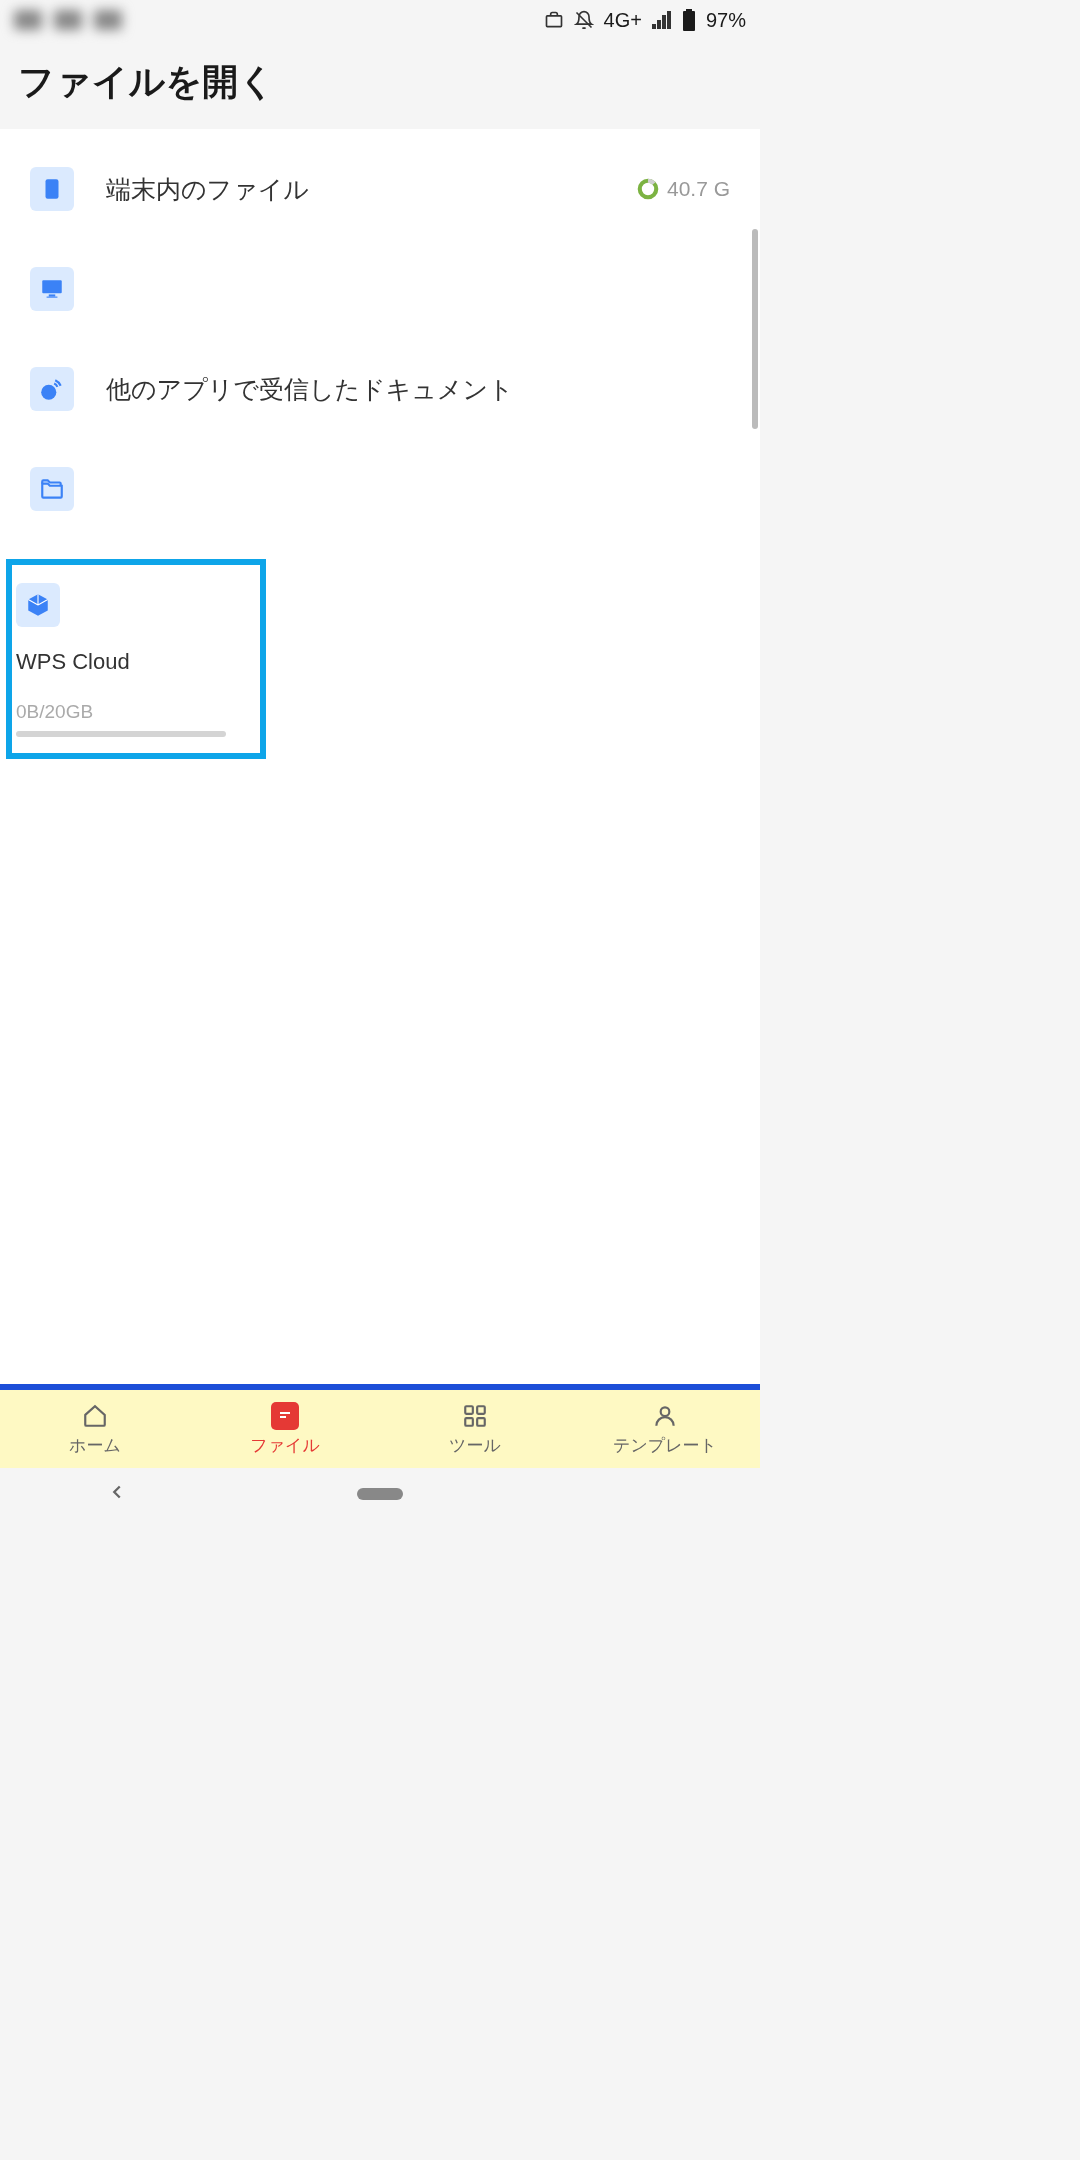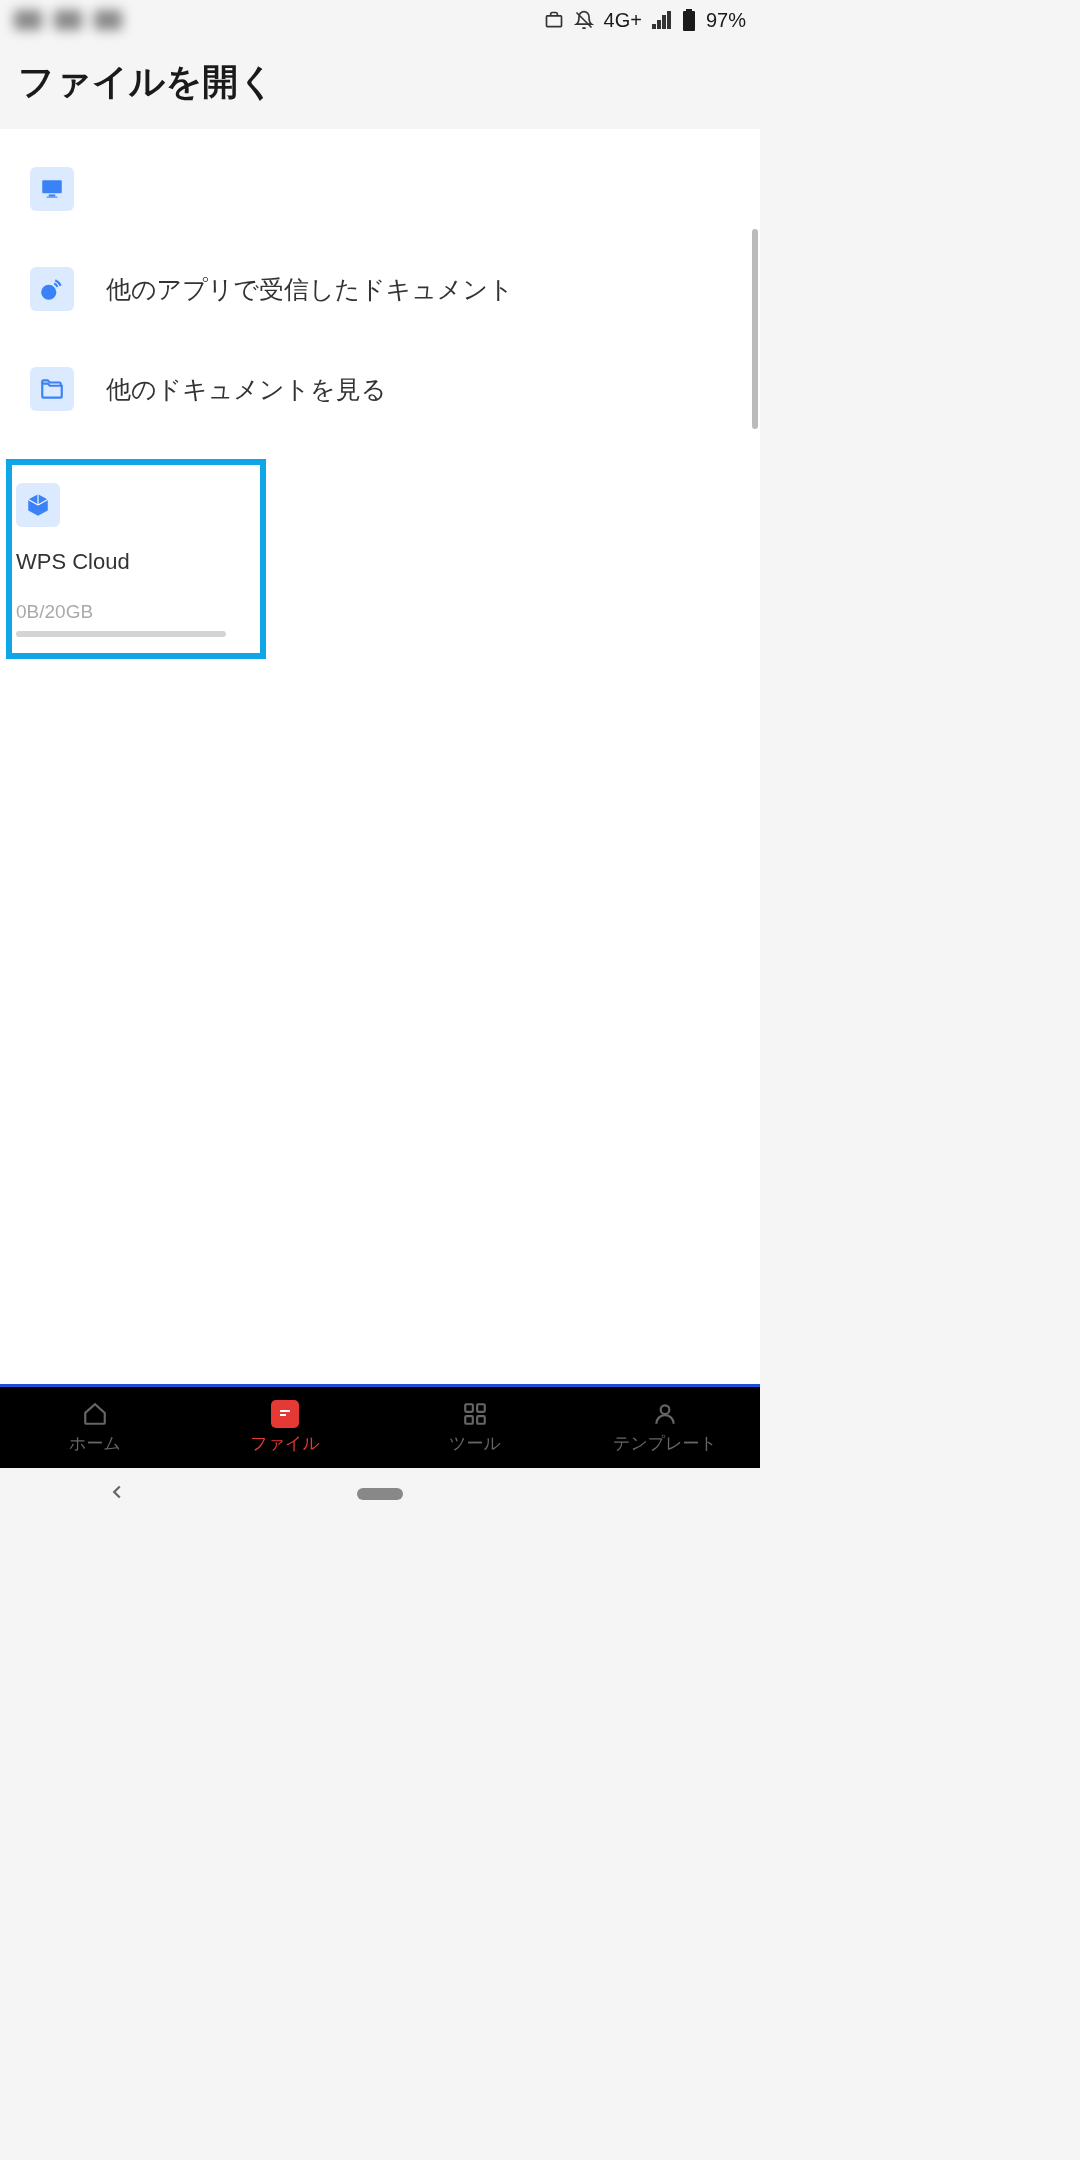--- a/index.html
+++ b/index.html
@@ -27,21 +27,21 @@
     
     .cloud-section { padding: 10px 6px; }
     .cloud-card { width: 260px; border: 6px solid #0ea5e9; background: #fff; padding: 18px 4px 16px; }
     .cloud-icon-wrap { width: 44px; height: 44px; background: #dbeafe; border-radius: 6px; display: flex; align-items: center; justify-content: center; margin-bottom: 22px; }
     .cloud-label { font-size: 22px; color: #333; margin-bottom: 26px; }
     .cloud-usage { font-size: 19px; color: #aaa; margin-bottom: 8px; }
     .cloud-progress { height: 6px; background: #d4d4d4; border-radius: 3px; width: 210px; }
     
     .scrollbar-indicator { position: absolute; right: 2px; top: 100px; width: 6px; height: 200px; background: #bbb; border-radius: 3px; }
     
-    .bottom-nav { height: 84px; background: #000000; border-top: 3px solid #1d4ed8; display: flex; text-decoration: underline; }
+    .bottom-nav { height: 84px; background: #fef9c3; border-top: 6px solid #1d4ed8; display: flex; }
     .nav-item { flex: 1; display: flex; flex-direction: column; align-items: center; justify-content: center; gap: 4px; }
     .nav-icon { width: 28px; height: 28px; display: flex; align-items: center; justify-content: center; }
     .nav-label { font-size: 17px; color: #666; }
     .nav-item.active .nav-label { color: #e53935; }
     .nav-active-icon { width: 28px; height: 28px; background: #e53935; border-radius: 5px; display: flex; align-items: center; justify-content: center; }
     
     .system-nav { height: 52px; background: #f5f5f5; display: flex; align-items: center; justify-content: space-around; }
     .system-back { width: 40px; }
     .system-home { width: 46px; height: 12px; background: #888; border-radius: 6px; }
     .system-spacer { width: 40px; }
@@ -84,20 +84,35 @@
 
 <div class="page-header">
   <h1 class="page-title">ファイルを開く</h1>
 </div>
 
 <div class="content">
   <div class="scrollbar-indicator"></div>
 
   <div class="menu-list">
 
+    <div class="menu-item">
+      <div class="menu-icon-wrap">
+        <svg class="menu-icon-svg" viewBox="0 0 24 24" fill="#3b82f6">
+            <rect x="6" y="3" width="12" height="18" rx="2"></rect>
+          </svg>
+      </div>
+      <span class="menu-label">端末内のファイル</span>
+      <div class="menu-meta">
+        <svg class="storage-ring" viewBox="0 0 24 24">
+            <circle cx="12" cy="12" r="9" fill="none" stroke="#7cb342" stroke-width="4.5"></circle>
+            <path d="M12 3 A9 9 0 0 1 18.5 6" fill="none" stroke="#d0d0d0" stroke-width="4.5"></path>
+          </svg>
+        <span class="storage-text">40.7 G</span>
+      </div>
+    </div>
 
     <div class="menu-item">
       <div class="menu-icon-wrap">
         <svg class="menu-icon-svg" viewBox="0 0 24 24" fill="#3b82f6">
             <rect x="3" y="4" width="18" height="12" rx="1"></rect>
             <rect x="9" y="17" width="6" height="2"></rect>
             <rect x="7" y="19" width="10" height="1"></rect>
           </svg>
       </div>
     </div>
@@ -113,21 +128,20 @@
       <span class="menu-label">他のアプリで受信したドキュメント</span>
     </div>
 
     <div class="menu-item">
       <div class="menu-icon-wrap">
         <svg class="menu-icon-svg" viewBox="0 0 24 24" fill="none" stroke="#3b82f6" stroke-width="2">
             <path d="M3 7h5l2 2h11v10a1 1 0 01-1 1H4a1 1 0 01-1-1V7z"></path>
             <path d="M3 7V5a1 1 0 011-1h4l2 2h9a1 1 0 011 1v2"></path>
           </svg>
       </div>
-      <span class="menu-label">他のドキュメントを見る</span>
     </div>
 
   </div>
 
   <div class="cloud-section">
     <div class="cloud-card">
       <div class="cloud-icon-wrap">
         <svg width="26" height="26" viewBox="0 0 24 24" fill="#3b82f6">
             <path d="M12 2 L21 7 L21 17 L12 22 L3 17 L3 7 Z"></path>
             <path d="M12 2 L12 12 M12 12 L21 7 M12 12 L3 7" stroke="#fff" stroke-width="1" fill="none"></path>

